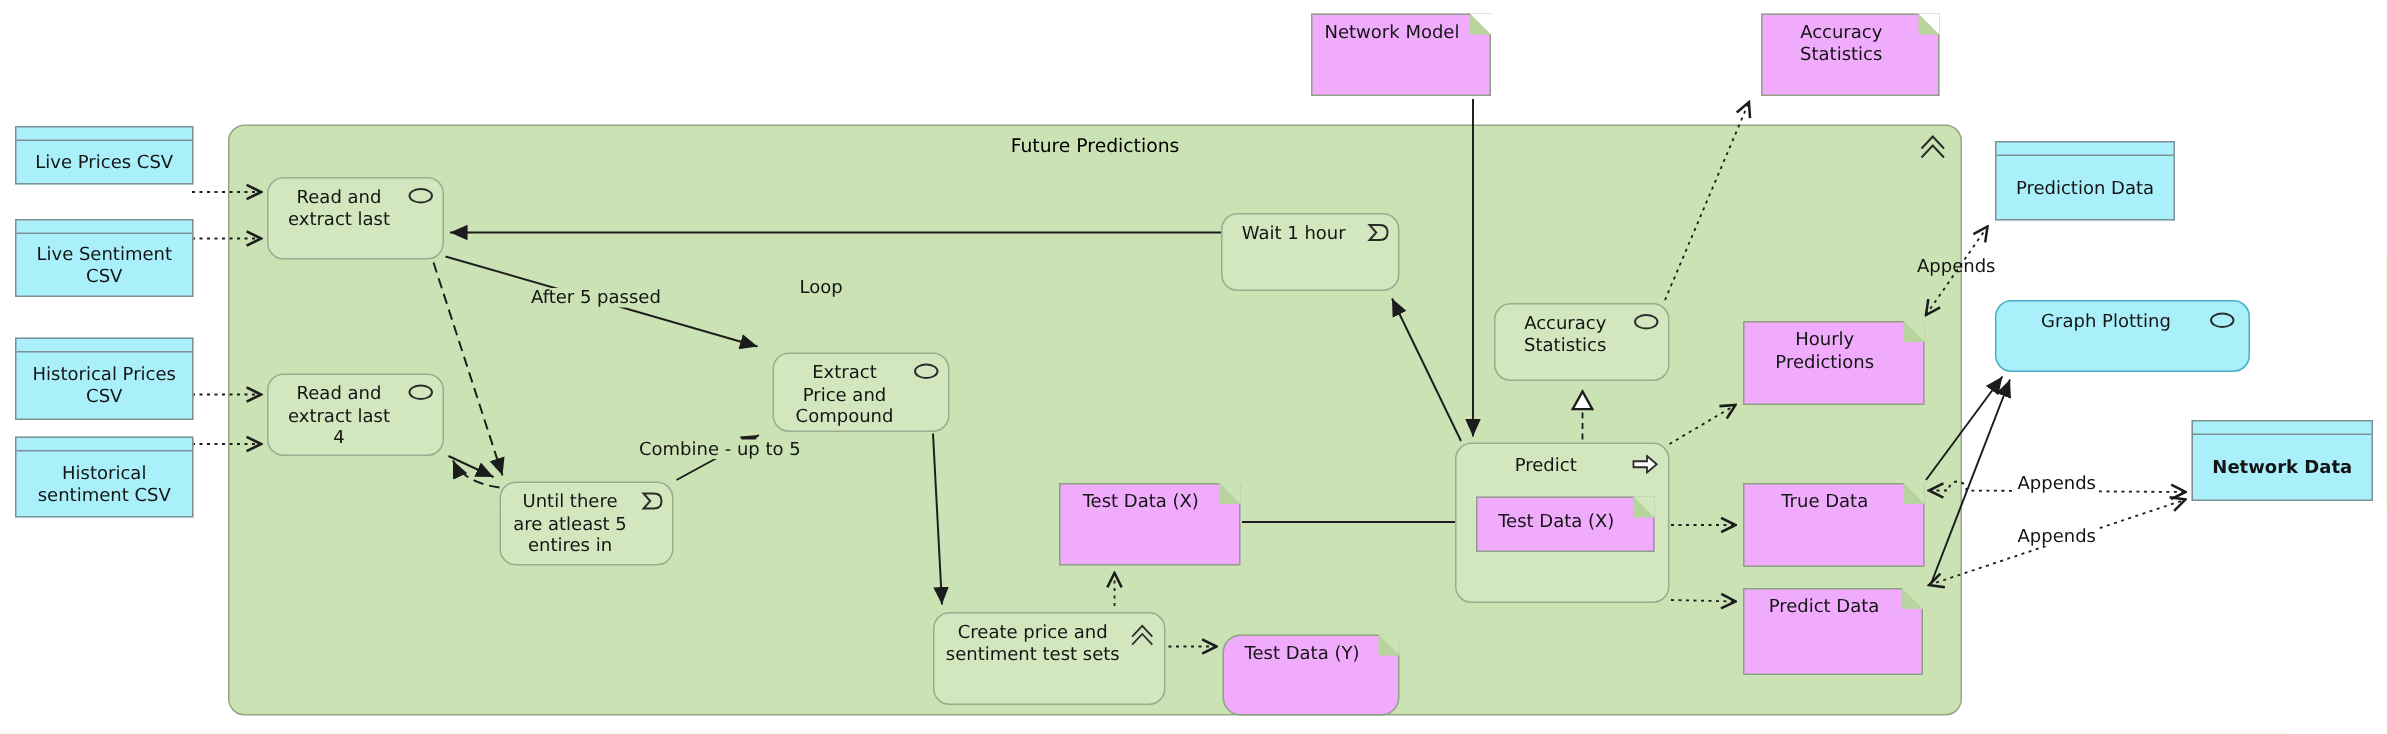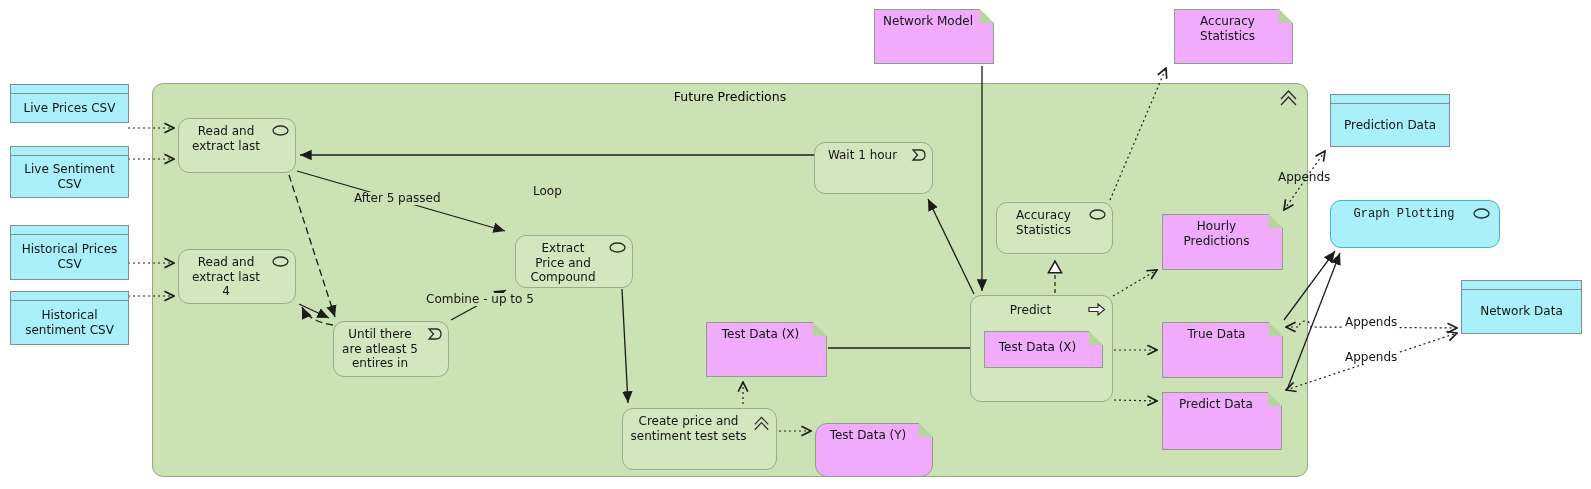--- a/index.html
+++ b/index.html
@@ -227,28 +227,28 @@
   </div>
   <div class="doc on-green" style="left:1162px;top:392px;width:120px;height:58px;">
     <div class="dlabel">Predict Data</div>
   </div>
 
   <div class="artifact" style="left:1330px;top:94px;width:120px;height:53px;">
     <div class="band"></div>
     <div class="a-label">Prediction Data</div>
   </div>
 
-  <div class="node cyan" style="left:1330px;top:200px;width:170px;height:48px;font-family:Liberation Mono, monospace;">
+  <div class="node cyan" style="left:1330px;top:200px;width:170px;height:48px;">
     <div class="nlabel" style="top:6px;">Graph Plotting</div>
     <svg class="nicon" style="top:7px;right:9px;" width="17" height="11" viewBox="0 0 17 11">
       <ellipse class="icon-stroke" cx="8.5" cy="5.5" rx="7.5" ry="4.5"></ellipse>
     </svg>
   </div>
 
-  <div class="artifact" style="left:1461px;top:280px;width:121px;height:54px;">
+  <div class="artifact" style="left:1461px;top:280px;width:121px;height:54px;font-weight:bold;">
     <div class="band"></div>
     <div class="a-label">Network Data</div>
   </div>
 
   <div class="edge-label on-green" style="left:531px;top:148px;margin-top:37px;">Loop</div>
   <div class="edge-label on-green" style="left:352px;top:192px;">After 5 passed</div>
   <div class="edge-label on-green" style="left:424px;top:293px;">Combine - up to 5</div>
   <div class="edge-label" style="left:1276px;top:171px;">Appends</div>
   <div class="edge-label on-white" style="left:1343px;top:316px;">Appends</div>
   <div class="edge-label on-white" style="left:1343px;top:351px;">Appends</div>

